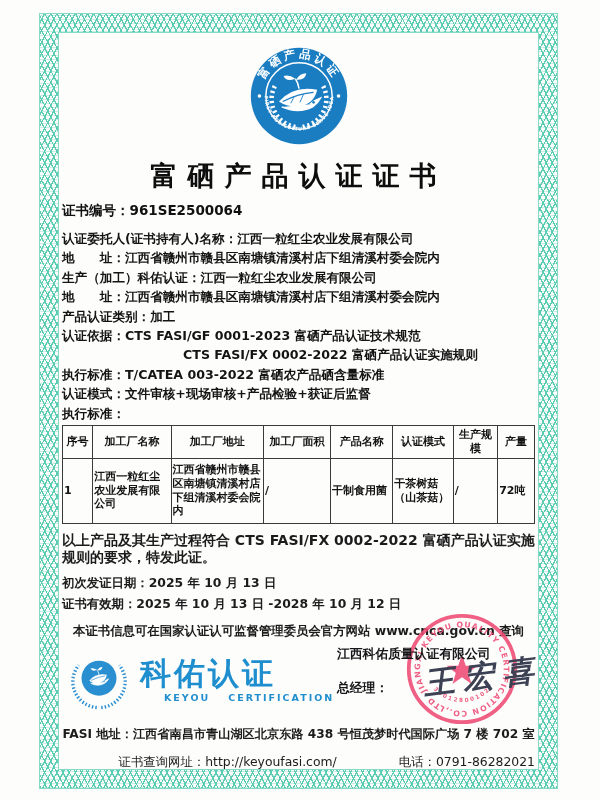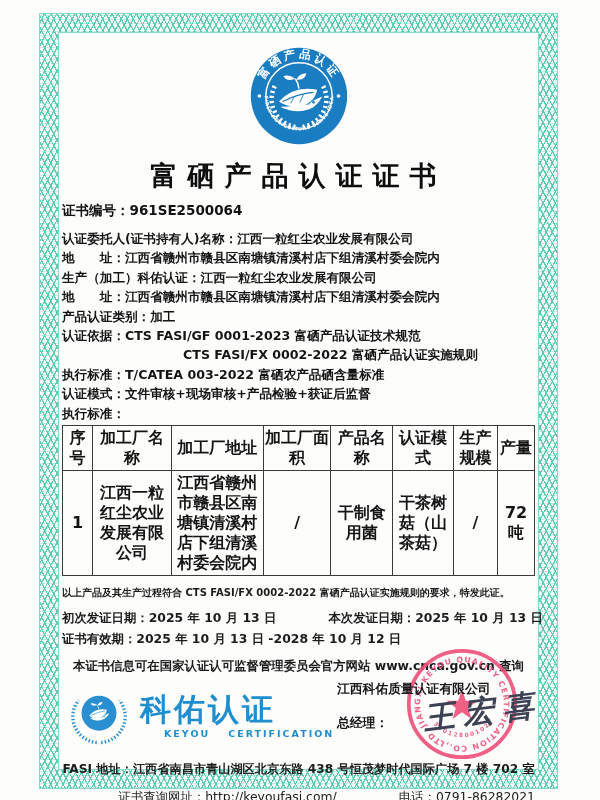--- a/index.html
+++ b/index.html
@@ -31,29 +31,29 @@
   .cert-no {
     margin:8px 8px 0 0; text-align:left; font-size:13.5px; font-weight:700; color:#111;
   }
 
   .fields { margin-top:9px; font-size:12.6px; font-weight:700; color:#141414; }
   .fline { line-height:19.4px; white-space:nowrap; }
   .fline.indent { padding-left:64px;text-align:center; }
 
   table.scope {
     width:100%; margin-top:2px; border-collapse:collapse; table-layout:fixed;
-    font-size:16px; font-weight:700; color:#141414; text-align:center;
+    font-size:11px; font-weight:700; color:#141414; 
   }
   table.scope th, table.scope td { border:1px solid #3a3a3a; padding:2px 1px; line-height:1.25; word-break:break-all; }
   table.scope th { height:22px; font-weight:700; }
   table.scope td { height:60px; vertical-align:middle; }
   .c1{width:6.4%} .c2{width:16.6%} .c3{width:19.6%} .c4{width:14.2%}
   .c5{width:13.2%} .c6{width:12.8%} .c7{width:9.4%} .c8{width:7.8%}
 
-  .statement { margin-top:8px; font-size:10px; font-weight:700; line-height:17px; }
+  .statement { margin-top:8px; font-size:14px; font-weight:700; line-height:17px; }
   .dates-row { display:flex; gap:52px; margin-top:7px; font-size:12.4px; font-weight:700; line-height:19px; white-space:nowrap; }
   .validity  { margin-top:2px; font-size:12.4px; font-weight:700; line-height:19px; white-space:nowrap; }
   .cnca { margin-top:10px; text-align:center; font-size:12.4px; font-weight:700; white-space:nowrap; }
 
   .footer { position:relative; height:76px; margin-top:6px; }
   .keyou { position:absolute; left:6px; top:4px; display:flex; align-items:center; gap:10px; }
   .keyou-text { line-height:1; }
   .keyou-cn { font-size:31px; font-weight:700; color:#1e8ecf; letter-spacing:3px; }
   .keyou-en { margin-top:4px; font-size:9.5px; font-weight:700; color:#1e8ecf; letter-spacing:2px; display:flex; gap:18px;padding-left:24px; }
 
@@ -165,21 +165,20 @@
           <td>/</td>
           <td>72吨</td>
         </tr>
       </tbody>
     </table>
 
     <div class="statement">以上产品及其生产过程符合 CTS FASI/FX 0002-2022 富硒产品认证实施规则的要求，特发此证。</div>
 
     <div class="dates-row">
       <div><span>初次发证日期：</span><span>2025 年 10 月 13 日</span></div>
-      <div><span>本次发证日期：</span><span>2025 年 10 月 13 日</span></div>
     </div>
     <div class="validity"><span>证书有效期：</span><span>2025 年 10 月 13 日 -2028 年 10 月 12 日</span></div>
 
     <div class="cnca">本证书信息可在国家认证认可监督管理委员会官方网站 www.cnca.gov.cn 查询</div>
 
     <div class="footer">
 
       <div class="keyou">
         <svg width="62" height="62" viewBox="0 0 110 110">
           <path d="M51,102 A46,46 0 0 1 19,27" fill="none" stroke="#2a8fd0" stroke-width="6" stroke-dasharray="2.6 3.6"></path>

